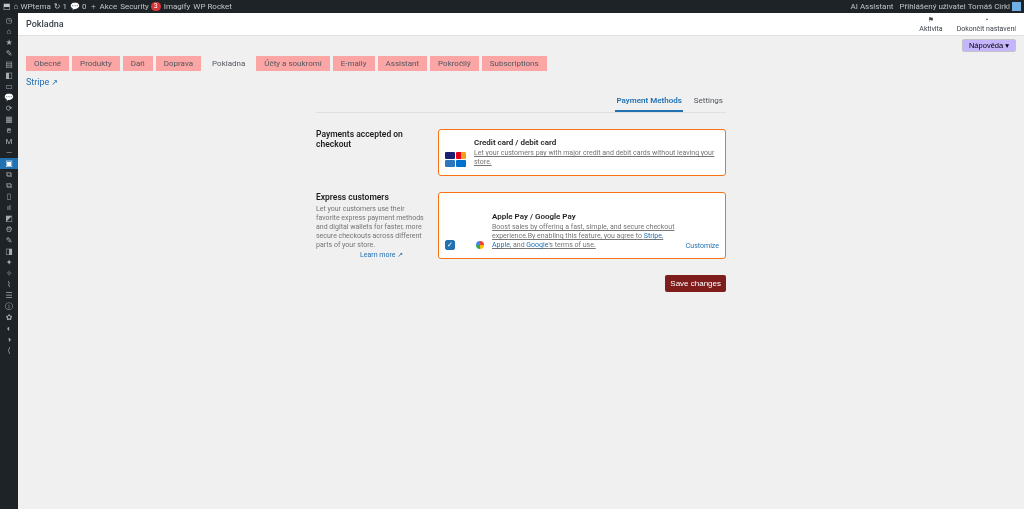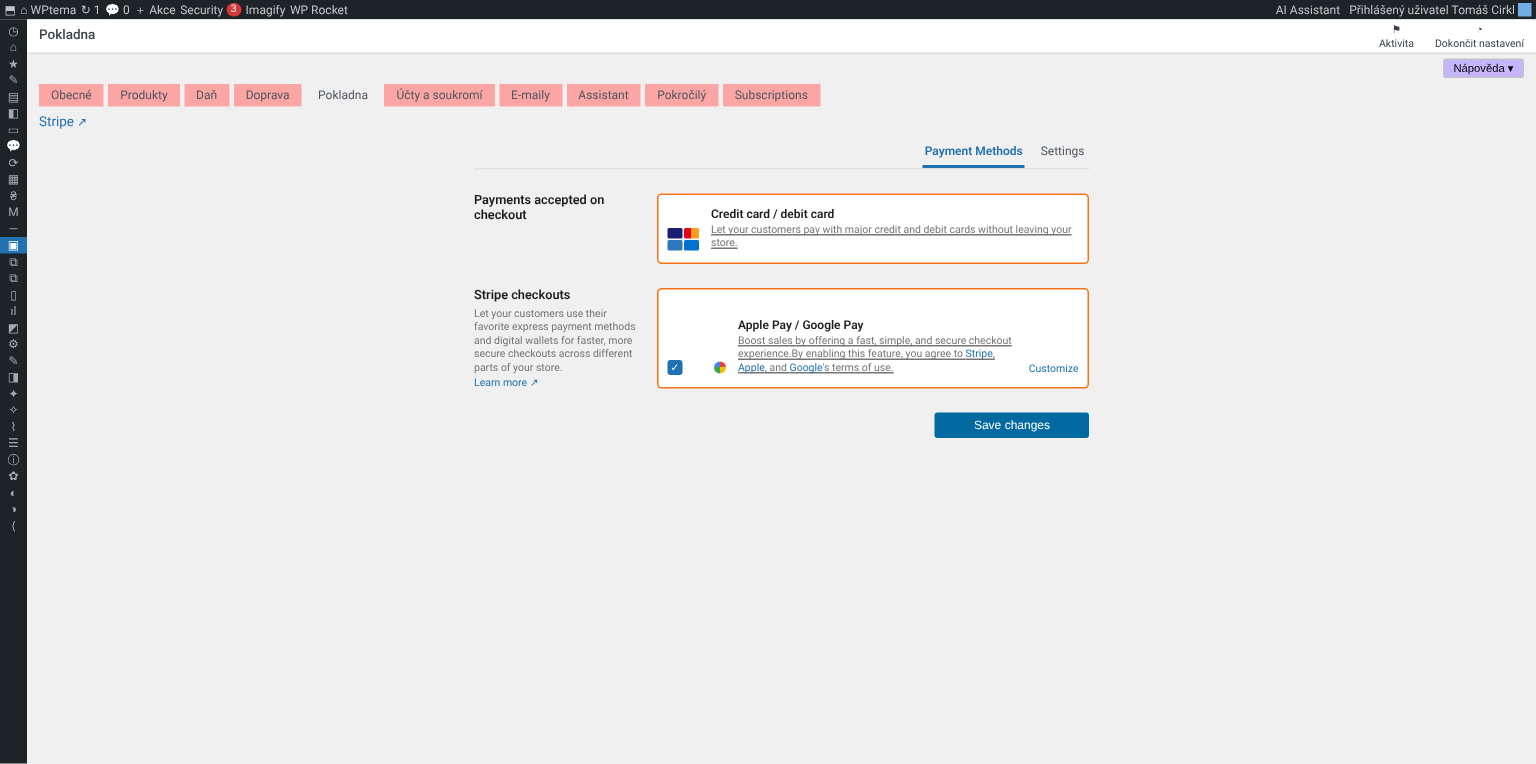--- a/index.html
+++ b/index.html
@@ -38,34 +38,34 @@
 
   .panel { margin: 2px auto 0; width: 410px; }
   .subtabs { display:flex; gap:10px; border-bottom:1px solid #e0e0e0; font-size:8px; padding:0 2px;justify-content:flex-end; }
   .subtab { padding:3px 1px 5px; cursor:pointer; color:#50575e;}
   .subtab.active { color:#2271b1; border-bottom:2px solid #2271b1; font-weight:600;}
 
   .section { display:flex; gap:12px; margin-top:16px; }
   .section .lhs { width:110px; font-size:8px;}
   .section .lhs .h { font-weight:600; color:#1e1e1e; font-size:8.5px; margin-bottom:3px;}
   .section .lhs .desc { color:#757575; font-size:7px; line-height:9px;}
-  .learn { color:#2271b1; text-decoration:none; font-size:7px;}
+  .learn { color:#2271b1; text-decoration:none; font-size:7px;margin-left:44px;}
   .card { flex:1; background:#fff; border:1px solid #f97316; border-radius:3px; padding:8px 6px; display:flex; align-items:flex-end; gap:8px; font-size:7.5px;}
   .card .icons { display:grid; grid-template-columns:1fr 1fr; gap:1px 1px; }
   .cc { width:10px; height:7px; border-radius:1px; }
   .card .body { flex:1; }
   .card .body .t { font-weight:600; color:#1e1e1e; font-size:8px; margin-bottom:2px;}
   .card .body .d { color:#757575; line-height:9px; font-size:7px;text-decoration:underline;}
   .card .body .d a{ color:#2271b1; text-decoration:none;}
   .chk { width:10px; height:10px; border:1px solid #2271b1; background:#2271b1; border-radius:2px; display:flex; align-items:center; justify-content:center; color:#fff; font-size:7px;}
   .brand-ico { width:10px; height:10px; display:flex; align-items:center; justify-content:center; font-size:8px;}
   .customize{ color:#2271b1; text-decoration:none; font-size:7px; }
 
   .savebar { display:flex; justify-content:flex-end; margin:16px 0 0; }
-  .savebtn { background:#0369a1; color:#fff; font-size:8px; padding:4px 26px; border:none; border-radius:2px; cursor:pointer;}
+  .savebtn { background:#7f1d1d; color:#fff; font-size:8px; padding:4px 5px; border:none; border-radius:2px; cursor:pointer;}
 </style>
 </head>
 <body>
 
 <div class="adminbar">
   <div class="ab-left">
     <span class="ab-item">⬒</span>
     <span class="ab-item">⌂ <span>WPtema</span></span>
     <span class="ab-item">↻ <span>1</span></span>
     <span class="ab-item">💬 <span>0</span></span>
@@ -176,21 +176,21 @@
         </div>
         <div class="body">
           <div class="t">Credit card / debit card</div>
           <div class="d">Let your customers pay with major credit and debit cards without leaving your store.</div>
         </div>
       </div>
     </div>
 
     <div class="section">
       <div class="lhs">
-        <div class="h">Stripe checkouts</div>
+        <div class="h">Express customers</div>
         <div class="desc">Let your customers use their favorite express payment methods and digital wallets for faster, more secure checkouts across different parts of your store.</div>
         <a href="#" class="learn"><span>Learn more</span> ↗</a>
       </div>
       <div class="card">
         <div class="chk">✓</div>
         <div style="display:flex;gap:3px;">
           <span class="brand-ico"></span>
           <span class="brand-ico" style="background:conic-gradient(#ea4335 0 25%,#fbbc05 0 50%,#34a853 0 75%,#4285f4 0);border-radius:50%;width:8px;height:8px;margin-top:1px;"></span>
         </div>
         <div class="body">

